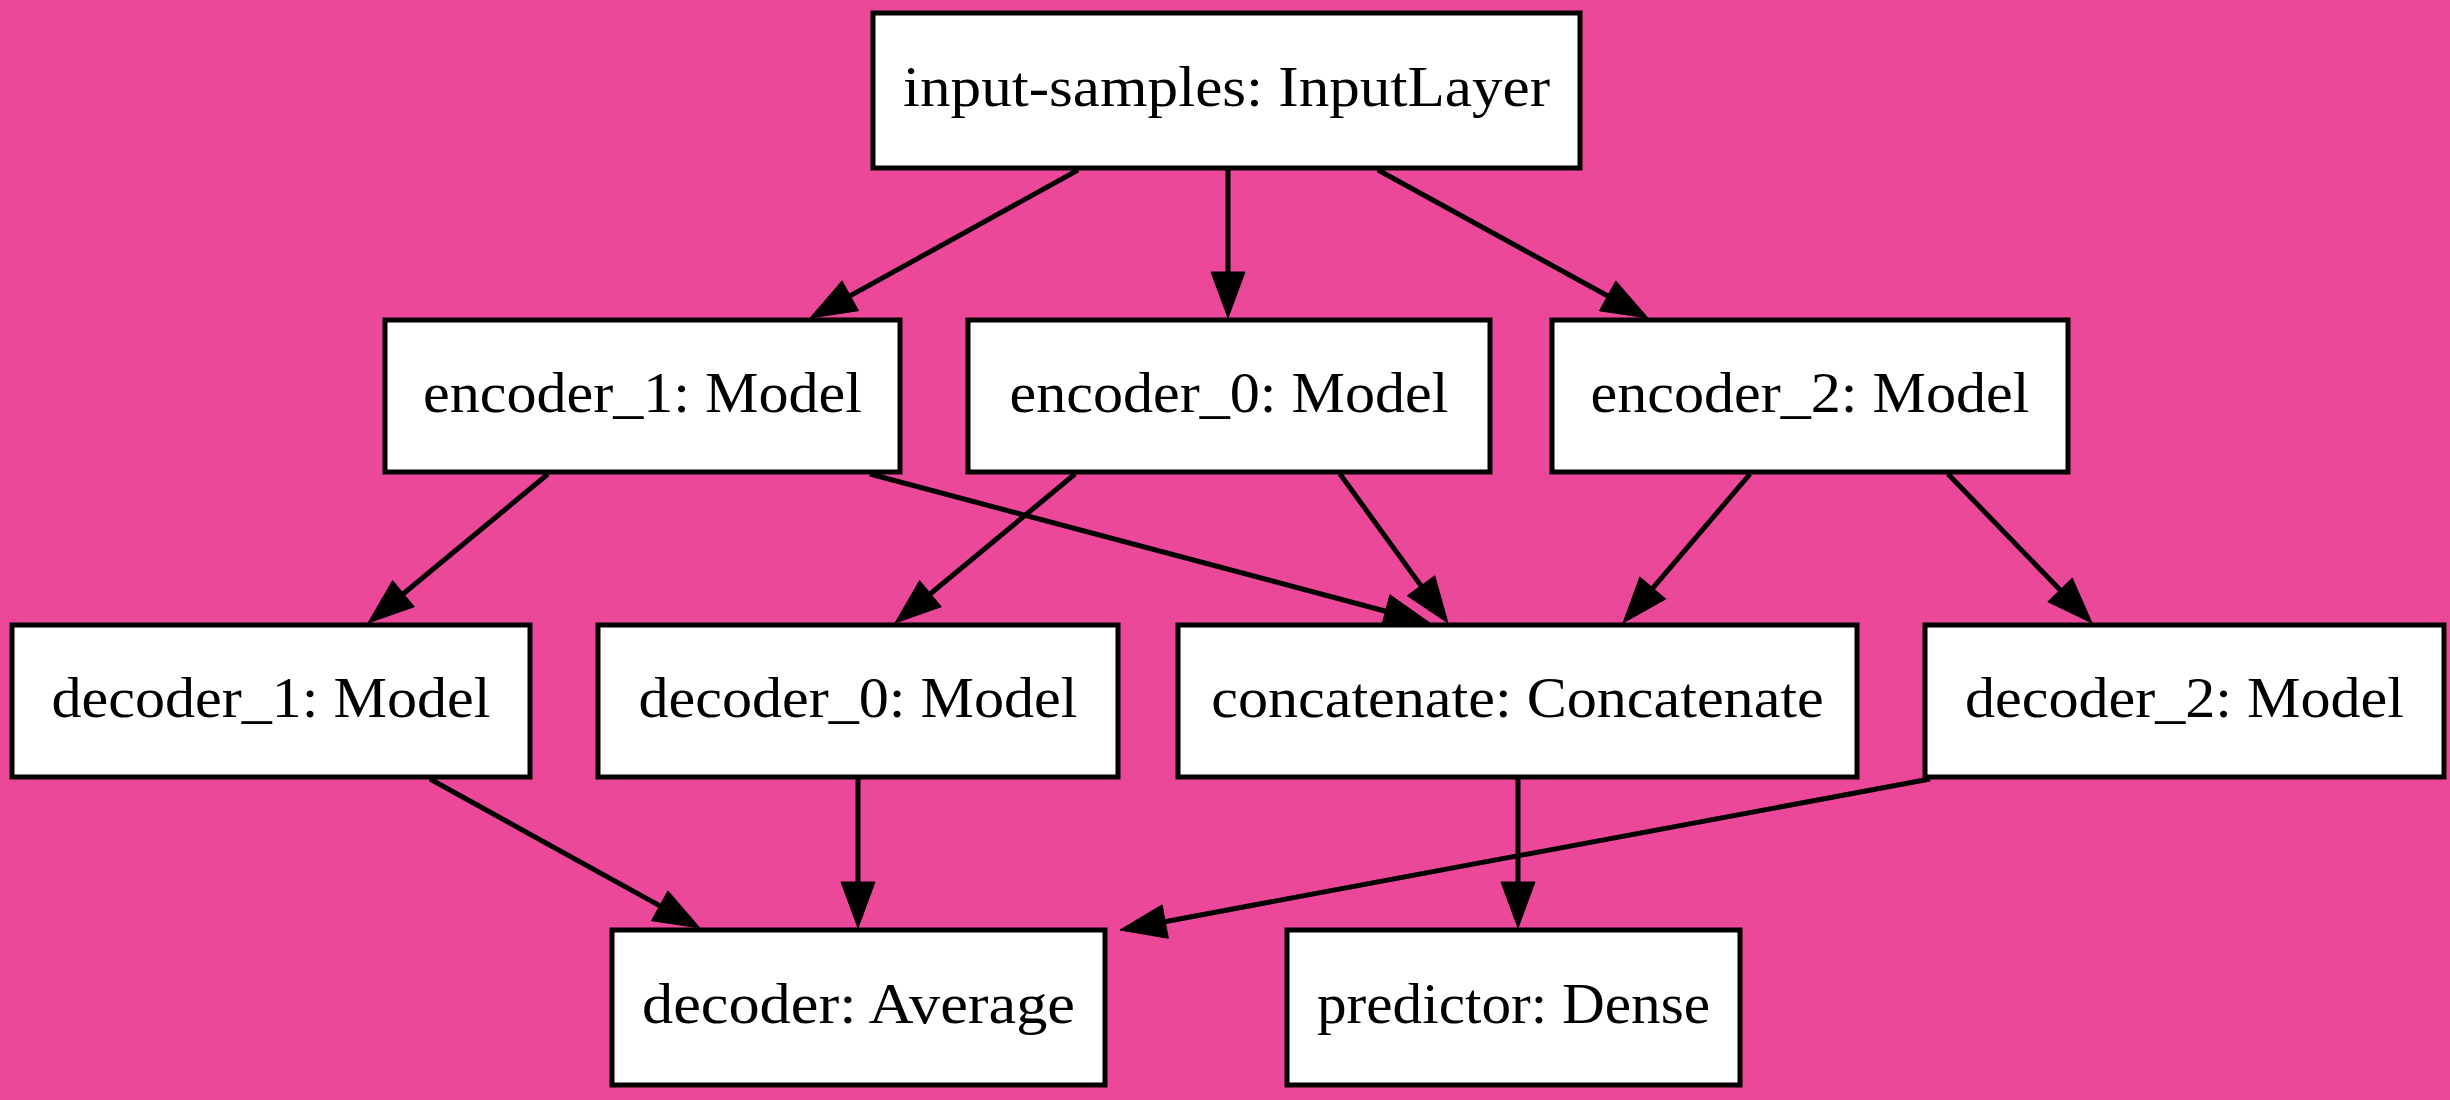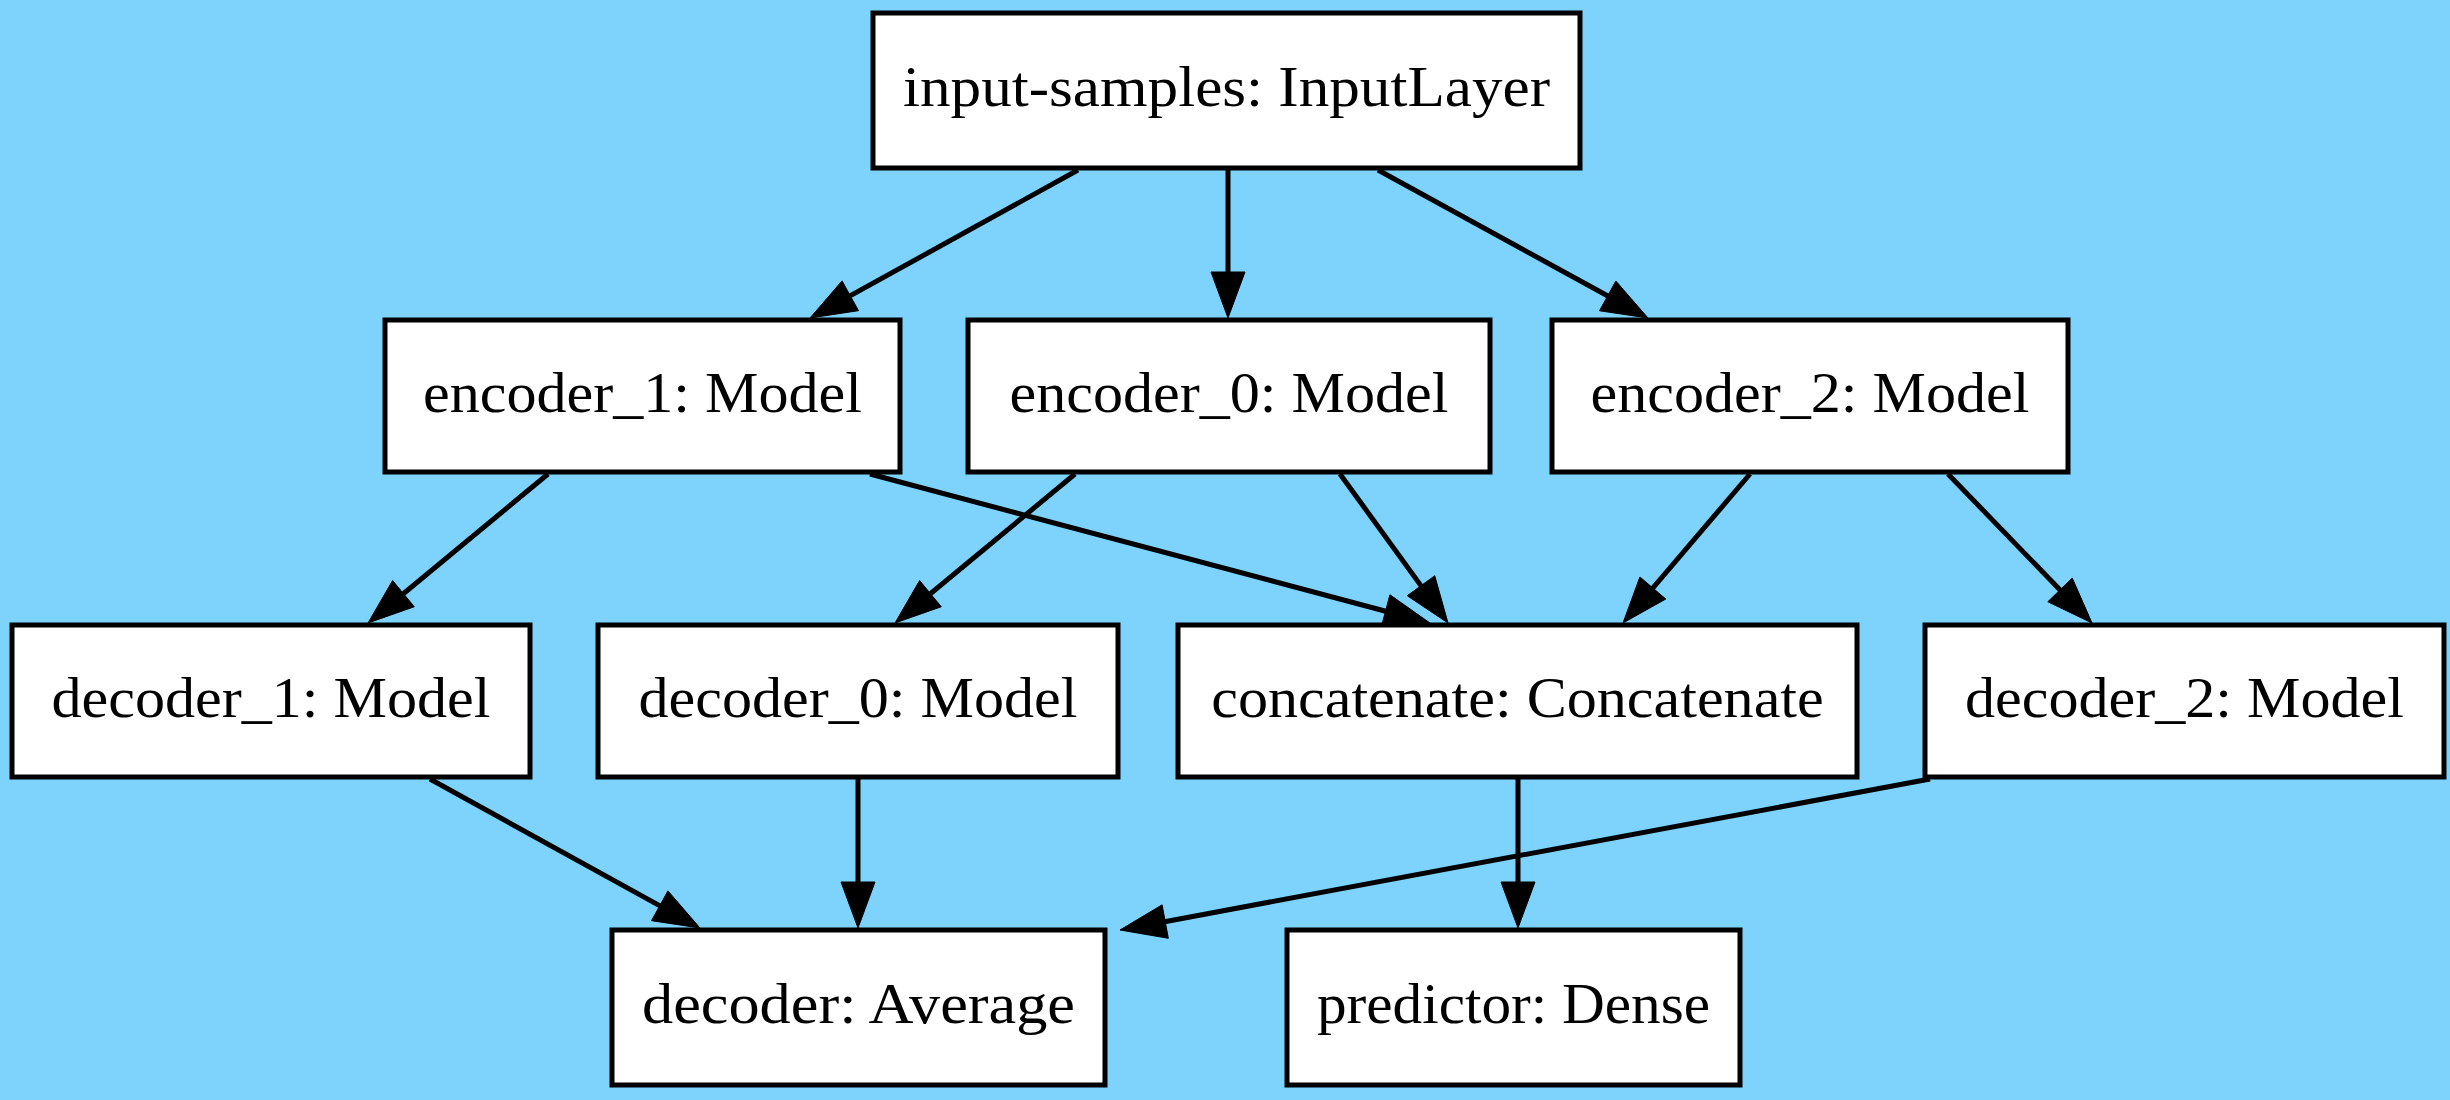--- a/index.html
+++ b/index.html
@@ -5,21 +5,21 @@
 <style>
   html, body {
     margin: 0;
     padding: 0;
     background: #ffffff;
   }
   #canvas {
     position: relative;
     width: 2450px;
     height: 1100px;
-    background: #7dd3fc;
+    background: #ec4899;
     overflow: hidden;
     font-family: "Liberation Serif", "DejaVu Serif", serif;
   }
   svg.graph {
     position: absolute;
     top: 0;
     left: 0;
     width: 2450px;
     height: 1100px;
     display: block;

